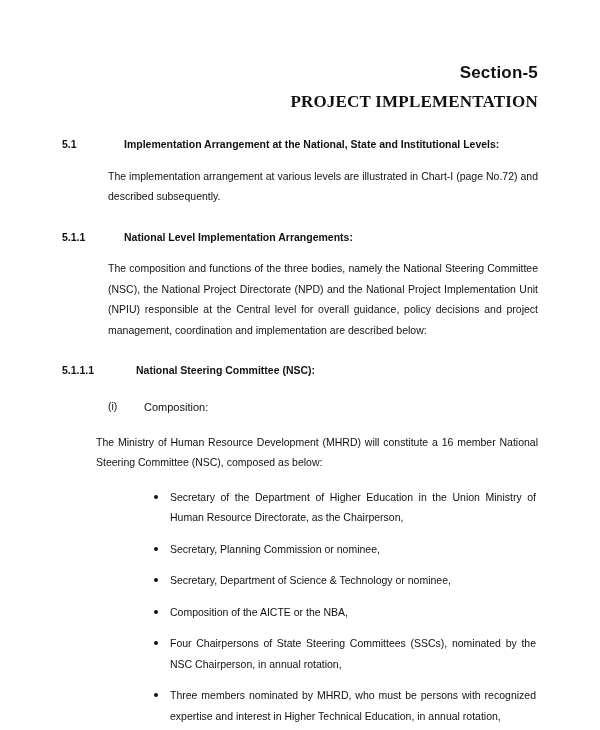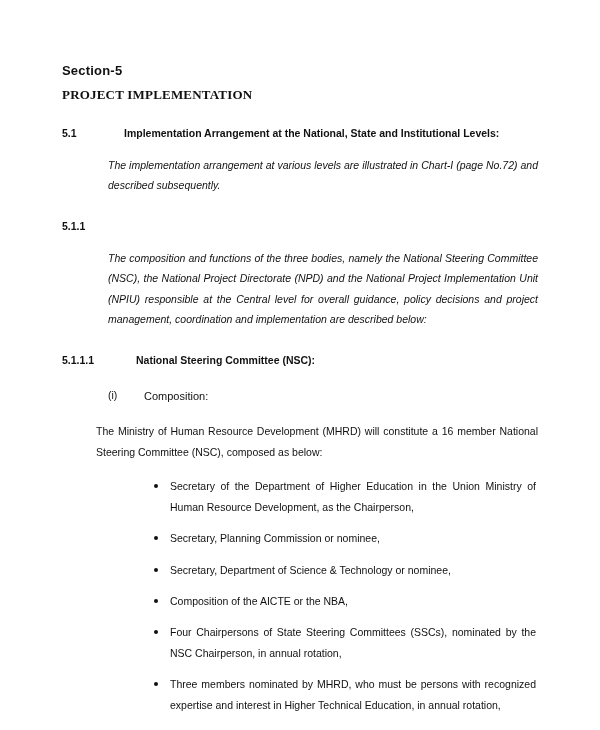--- a/index.html
+++ b/index.html
@@ -15,23 +15,23 @@
     overflow: hidden;
   }
   .page {
     position: relative;
     width: 600px;
     height: 730px;
     box-sizing: border-box;
     padding: 62px 62px 0 62px;
   }
   .doc-title {
-    text-align: left;
+    text-align: right;
     font-weight: bold;
-    font-size: 13px;
+    font-size: 17px;
     letter-spacing: 0.2px;
     line-height: 1.35;
   }
   .doc-title .line2 {
     margin-top: 6px;
     font-family: Liberation Serif, serif;
   }
   .block {
     margin-top: 22px;
   }
@@ -56,21 +56,20 @@
     line-height: 1.6;
     padding-left: 16px;
   }
   .para {
     margin-top: 13px;
     margin-left: 46px;
     font-size: 10.5px;
     line-height: 1.95;
     text-align: justify;
     text-justify: inter-word;
-    font-style: italic;
   }
   .roman-row {
     display: flex;
     align-items: flex-start;
     margin-top: 18px;
     margin-left: 46px;
   }
   .roman-num {
     width: 36px;
     flex: 0 0 36px;
@@ -128,39 +127,40 @@
     <div class="heading-row">
       <div class="heading-num">5.1</div>
       <div class="heading-text">Implementation Arrangement at the National, State and Institutional Levels:</div>
     </div>
     <div class="para">The implementation arrangement at various levels are illustrated in Chart-I (page No.72) and described subsequently.</div>
   </div>
 
   <div class="block">
     <div class="heading-row">
       <div class="heading-num">5.1.1</div>
+      <div class="heading-text">National Level Implementation Arrangements:</div>
     </div>
     <div class="para">The composition and functions of the three bodies, namely the National Steering Committee (NSC), the National Project Directorate (NPD) and the National Project Implementation Unit (NPIU) responsible at the Central level for overall guidance, policy decisions and project management, coordination and implementation are described below:</div>
   </div>
 
   <div class="block">
     <div class="heading-row">
       <div class="heading-num wide">5.1.1.1</div>
       <div class="heading-text">National Steering Committee (NSC):</div>
     </div>
 
     <div class="roman-row">
       <div class="roman-num">(i)</div>
       <div class="roman-text">Composition:</div>
     </div>
 
     <div class="sub-para">The Ministry of Human Resource Development (MHRD) will constitute a 16 member National Steering Committee (NSC), composed as below:</div>
 
     <ul class="bullets">
-      <li>Secretary of the Department of Higher Education in the Union Ministry of Human Resource Development, as the Chairperson,</li>
+      <li>Secretary of the Department of Higher Education in the Union Ministry of Human Resource Directorate, as the Chairperson,</li>
       <li>Secretary, Planning Commission or nominee,</li>
       <li>Secretary, Department of Science &amp; Technology or nominee,</li>
       <li>Composition of the AICTE or the NBA,</li>
       <li>Four Chairpersons of State Steering Committees (SSCs), nominated by the NSC Chairperson, in annual rotation,</li>
       <li>Three members nominated by MHRD, who must be persons with recognized expertise and interest in Higher Technical Education, in annual rotation,</li>
     </ul>
   </div>
 
 </div>
 

